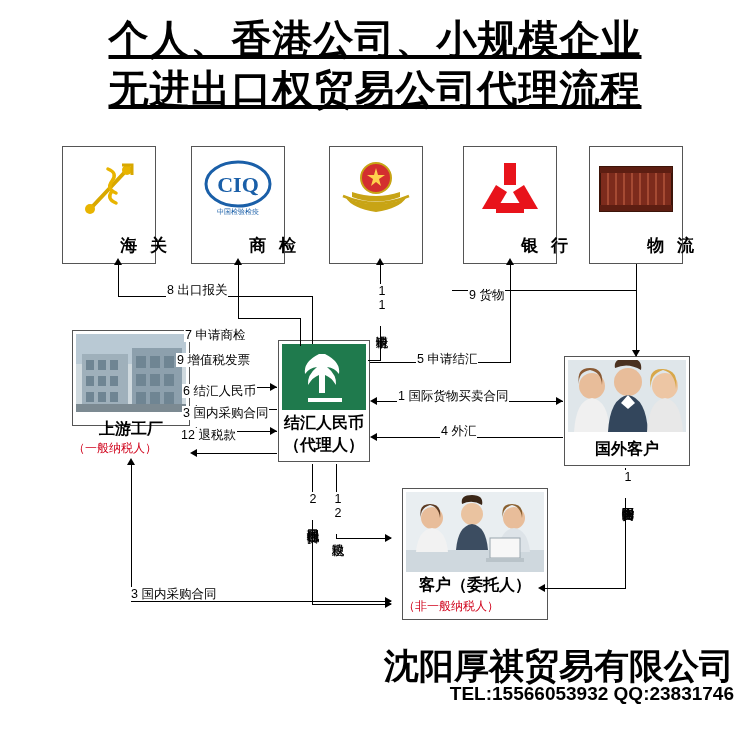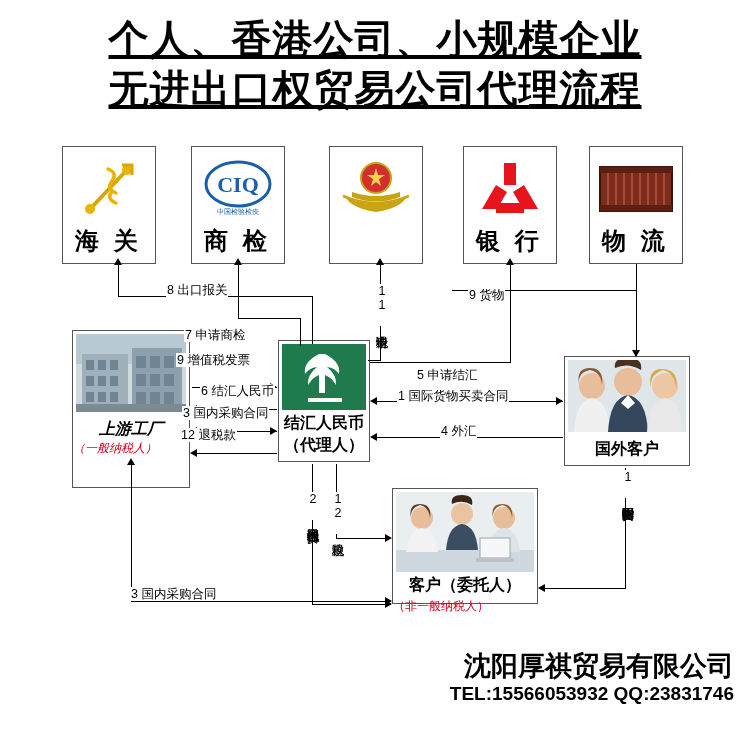--- a/index.html
+++ b/index.html
@@ -49,24 +49,24 @@
     left: 0;
     width: 92px;
     height: 76px;
     display: flex;
     align-items: center;
     justify-content: center;
   }
   .topbox .lbl {
     position: absolute;
     bottom: 6px;
-    left: 8px;
+    left: 16px;
     width: 92px;
-    text-align: left;
-    font-size: 24px;
+    text-align: right;
+    font-size: 17px;
     font-weight: bold;
     color: #000;
     letter-spacing: 4px;
     text-indent: 4px;
   }
 
   
   .entbox {
     position: absolute;
     border: 1.5px solid #555;
@@ -134,21 +134,21 @@
   .ar-up    { border-left: 4px solid transparent; border-right: 4px solid transparent; border-bottom: 7px solid #000; }
   .ar-down  { border-left: 4px solid transparent; border-right: 4px solid transparent; border-top: 7px solid #000; }
 
   
   .footer {
     position: absolute;
     right: 16px;
     text-align: right;
   }
   .footer .company {
-    font-size: 27px;
+    font-size: 35px;
     font-weight: bold;
     color: #000;
     line-height: 32px;
   }
   .footer .contact {
     font-size: 19px;
     font-weight: bold;
     color: #000;
     line-height: 24px;
   }
@@ -232,21 +232,21 @@
           <line x1="59" y1="8" x2="59" y2="48"></line>
             <line x1="67" y1="8" x2="67" y2="48"></line>
         </g>
         <rect x="3" y="6" width="72" height="6" fill="#5d1e12"></rect>
         <rect x="3" y="44" width="72" height="6" fill="#5d1e12"></rect>
       </svg>
     </div>
     <div class="lbl">物 流</div>
   </div>
 
-  <div class="entbox" style="left:72px; top:330px; width:118px; height:158px;font-style:italic;">
+  <div class="entbox" style="left:72px; top:330px; width:118px; height:96px;">
     <div class="photo" style="height:78px;">
       <svg width="112" height="78" viewBox="0 0 112 78">
         <rect width="112" height="78" fill="#cfd9de"></rect>
         <rect x="0" y="0" width="112" height="30" fill="#b9c9d4"></rect>
         <rect x="6" y="20" width="46" height="58" fill="#9fb0bb"></rect>
         <rect x="56" y="14" width="50" height="64" fill="#8da0ad"></rect>
         <g fill="#6f8593">
           <rect x="10" y="26" width="8" height="10"></rect>
             <rect x="22" y="26" width="8" height="10"></rect>
             <rect x="34" y="26" width="8" height="10"></rect>
@@ -305,21 +305,21 @@
         <g>
           <circle cx="97" cy="26" r="13" fill="#edc6a4"></circle>
           <path d="M97 38 q-16 2 -18 34 l36 0 q-2 -32 -18 -34z" fill="#e8e8e8"></path>
           <path d="M95 10 q-13 4 -12 18 q-4 -20 12 -19 q16 1 13 20 q-1 -16 -13 -19z" fill="#d8a84a"></path>
         </g>
       </svg>
     </div>
     <div class="name" style="top:82px;">国外客户</div>
   </div>
 
-  <div class="entbox" style="left:392px; top:488px; width:146px; height:116px;">
+  <div class="entbox" style="left:402px; top:488px; width:146px; height:132px;">
     <div class="photo" style="height:80px;">
       <svg width="140" height="80" viewBox="0 0 140 80">
         <rect width="140" height="80" fill="#e9eef1"></rect>
         <rect x="0" y="58" width="140" height="22" fill="#cfd8de"></rect>
         <g>
           <circle cx="26" cy="26" r="11" fill="#e8bd9a"></circle>
           <path d="M26 36 q-14 2 -16 24 l32 0 q-2 -22 -16 -24z" fill="#f2f2f2"></path>
           <path d="M24 13 q-10 3 -9 13 q-3 -14 9 -14 q12 0 10 14 q-1 -11 -10 -13z" fill="#5c3a22"></path>
         </g>
         <g>
@@ -396,23 +396,23 @@
 
   <div class="ln lnv" style="left:131px; top:464px; height:137px;"></div>
   <div class="ln lnh" style="left:131px; top:601px; width:260px;"></div>
   <div class="arrow ar-up" style="left:127px; top:458px;"></div>
   <div class="arrow ar-right" style="left:385px; top:597px;"></div>
 
   <div class="elabel" style="left:166px; top:283px;">8 出口报关</div>
   <div class="elabel vert" style="left:374px; top:284px;">11 申请退税</div>
   <div class="elabel" style="left:468px; top:288px;">9 货物</div>
   <div class="elabel" style="left:184px; top:328px;">7 申请商检</div>
-  <div class="elabel" style="left:416px; top:352px;margin-top:16px;">5 申请结汇</div>
+  <div class="elabel" style="left:416px; top:352px;">5 申请结汇</div>
   <div class="elabel" style="left:176px; top:353px;">9 增值税发票</div>
-  <div class="elabel" style="left:200px; top:384px;">6 结汇人民币</div>
+  <div class="elabel" style="left:182px; top:384px;">6 结汇人民币</div>
   <div class="elabel" style="left:397px; top:389px;">1 国际货物买卖合同</div>
   <div class="elabel" style="left:182px; top:406px;">3 国内采购合同</div>
   <div class="elabel" style="left:440px; top:424px;">4 外汇</div>
   <div class="elabel" style="left:180px; top:428px;">12 退税款</div>
   <div class="elabel vert" style="left:305px; top:492px;">2 委托出口代理合同</div>
   <div class="elabel vert" style="left:330px; top:492px;">12 退税款</div>
   <div class="elabel vert" style="left:620px; top:470px;">1 国际货物买卖合同</div>
   <div class="elabel" style="left:130px; top:587px;">3 国内采购合同</div>
 
   <div class="footer" style="top:650px;">

